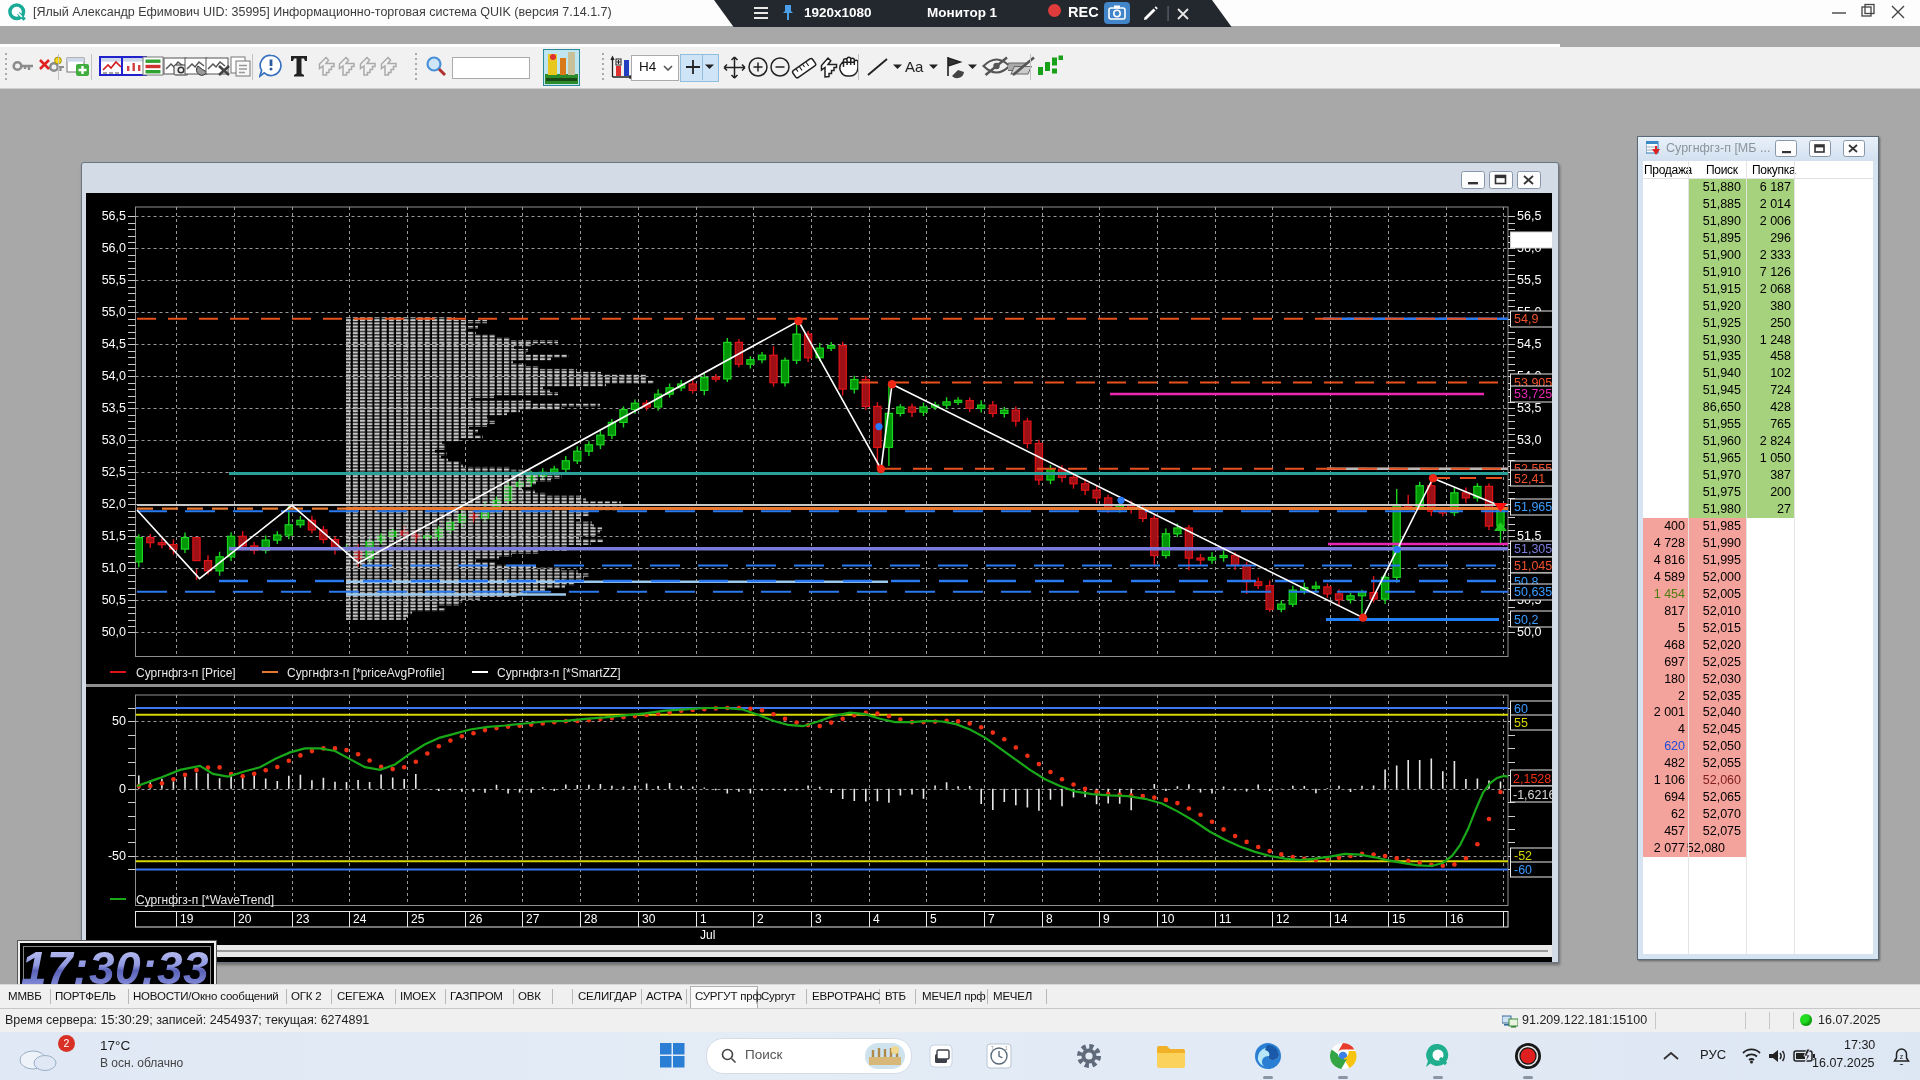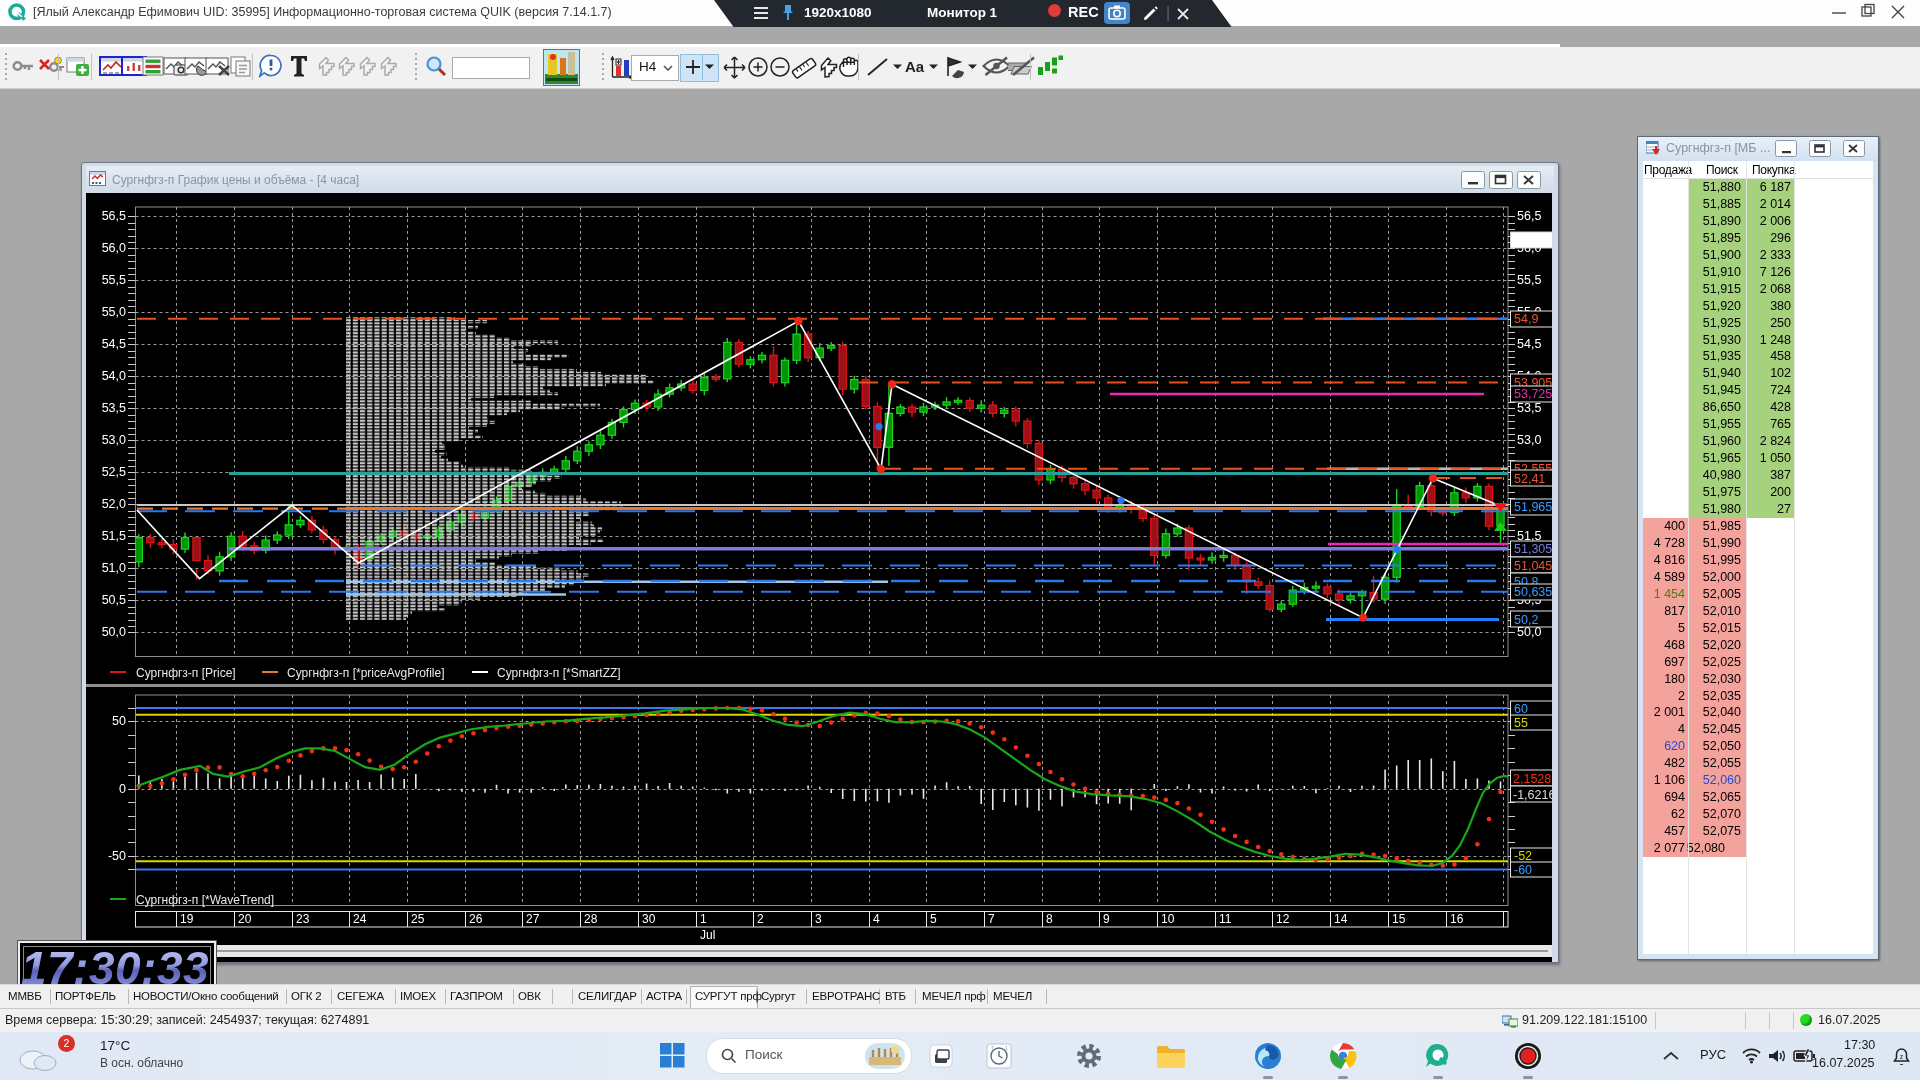--- a/index.html
+++ b/index.html
@@ -189,21 +189,21 @@
     <svg width="25" height="26" viewBox="0 0 25 26" style="position:absolute;left:838px;top:7px">
       <path d="M5.5 13 v-6.5 a1.8 1.8 0 0 1 3.6 0 v4.5 m0 -6 a1.8 1.8 0 0 1 3.6 0 v6 m0 -5 a1.8 1.8 0 0 1 3.6 0 v5 m0 -3 a1.8 1.8 0 0 1 3.6 0 v6 a8 8 0 0 1 -8 8 h-1 a8 8 0 0 1 -6.4 -13.8z" fill="#fff" stroke="#222" stroke-width="1.5"></path>
     </svg>
     <div style="position:absolute;left:858px;top:7px;width:1px;height:26px;background:#c2c2c2"></div>
     <svg width="24" height="22" viewBox="0 0 24 22" style="position:absolute;left:866px;top:9px">
       <path d="M2 19 L21 3" stroke="#222" stroke-width="1.8"></path>
     </svg>
     <svg width="11" height="8" viewBox="0 0 11 8" style="position:absolute;left:892px;top:16px">
       <path d="M1 1.5 l4.5 4.5 4.5 -4.5z" fill="#222"></path>
     </svg>
-    <span style="position:absolute;left:905px;top:11px;font-size:15px;font-weight:bold;color:#222">Aa</span>
+    <span style="position:absolute;left:905px;top:11px;font-size:15px;font-weight:normal;color:#222">Aa</span>
     <svg width="11" height="8" viewBox="0 0 11 8" style="position:absolute;left:928px;top:16px">
       <path d="M1 1.5 l4.5 4.5 4.5 -4.5z" fill="#222"></path>
     </svg>
     <svg width="24" height="24" viewBox="0 0 24 24" style="position:absolute;left:944px;top:8px">
       <path d="M4 2 v19 m0 -18 l12 4 -12 4" fill="#333" stroke="#222" stroke-width="1.6"></path>
       <path d="M8 21 a7 7 0 0 0 12 -4 l-6 -2 z" fill="#444"></path>
     </svg>
     <svg width="11" height="8" viewBox="0 0 11 8" style="position:absolute;left:967px;top:16px">
       <path d="M1 1.5 l4.5 4.5 4.5 -4.5z" fill="#222"></path>
     </svg>
@@ -220,29 +220,20 @@
     <div style="position:absolute;left:1030px;top:7px;width:1px;height:26px;background:#c2c2c2"></div>
     <svg width="27" height="27" viewBox="0 0 27 27" style="position:absolute;left:1036px;top:7px">
       <rect x="2" y="13" width="5" height="8" fill="#18a018"></rect>
       <rect x="9" y="8" width="5" height="9" fill="#18a018"></rect>
       <rect x="16" y="3.5" width="5" height="8" fill="#18a018"></rect>
       <rect x="16" y="14.5" width="5" height="5" fill="#18a018"></rect>
       <rect x="22.5" y="1.5" width="4.5" height="4.5" fill="#18a018"></rect>
     </svg>
   </div>
 <div style="position:absolute;left:81px;top:162px;width:1476px;height:799px;background:#d2dbe6;border:1px solid #6a7684;border-radius:3px 3px 0 0;box-shadow:1px 2px 3px rgba(0,0,0,.35)">
-    <div style="position:absolute;left:4px;top:3px;width:1468px;height:28px;background:linear-gradient(#e6edf5,#cfdae7)">
-      <svg width="17" height="15" viewBox="0 0 17 15" style="position:absolute;left:3px;top:5px">
-        <rect x="0.5" y="0.5" width="16" height="14" fill="#fff" stroke="#777"></rect>
-        <rect x="1" y="1" width="15" height="3" fill="#cdd8ea"></rect>
-        <path d="M3 8 l3 -3 2.5 2.5 3 -3.5 2.5 2" stroke="#d02020" stroke-width="1.3" fill="none"></path>
-        <path d="M3 12 h2 m1.5 0 h2 m1.5 0 h2" stroke="#3a5a9a" stroke-width="1.8"></path>
-      </svg>
-      <span style="position:absolute;left:26px;top:7px;font-size:12px;color:#8a949e">Сургнфгз-п График цены и объёма - [4 часа]</span>
-    </div>
     <svg width="26" height="18" viewBox="0 0 24 18" style="position:absolute;left:1378px;top:8px">
       <rect x="0.5" y="0.5" width="23" height="17" rx="2" fill="#fdfdfd" stroke="#8898a8"></rect>
       <rect x="7" y="11" width="10" height="2.4" fill="#333"></rect>
     </svg>
     <svg width="26" height="18" viewBox="0 0 24 18" style="position:absolute;left:1406px;top:8px">
       <rect x="0.5" y="0.5" width="23" height="17" rx="2" fill="#fdfdfd" stroke="#8898a8"></rect>
       <rect x="6.5" y="4.5" width="10" height="8" fill="none" stroke="#333" stroke-width="1.6"></rect>
       <rect x="6.5" y="4.5" width="10" height="2.6" fill="#333"></rect>
     </svg>
     <svg width="26" height="18" viewBox="0 0 24 18" style="position:absolute;left:1434px;top:8px">
@@ -1319,21 +1310,21 @@
       <span style="position:absolute;right:132px;top:222px;font-size:12.5px;color:#000">51,945</span>
       <span style="position:absolute;right:82px;top:222px;font-size:12.5px;color:#000">724</span>
       <span style="position:absolute;right:132px;top:239px;font-size:12.5px;color:#000">86,650</span>
       <span style="position:absolute;right:82px;top:239px;font-size:12.5px;color:#000">428</span>
       <span style="position:absolute;right:132px;top:256px;font-size:12.5px;color:#000">51,955</span>
       <span style="position:absolute;right:82px;top:256px;font-size:12.5px;color:#000">765</span>
       <span style="position:absolute;right:132px;top:273px;font-size:12.5px;color:#000">51,960</span>
       <span style="position:absolute;right:82px;top:273px;font-size:12.5px;color:#000">2 824</span>
       <span style="position:absolute;right:132px;top:290px;font-size:12.5px;color:#000">51,965</span>
       <span style="position:absolute;right:82px;top:290px;font-size:12.5px;color:#000">1 050</span>
-      <span style="position:absolute;right:132px;top:307px;font-size:12.5px;color:#000">40,980</span>
+      <span style="position:absolute;right:132px;top:307px;font-size:12.5px;color:#000">51,970</span>
       <span style="position:absolute;right:82px;top:307px;font-size:12.5px;color:#000">387</span>
       <span style="position:absolute;right:132px;top:324px;font-size:12.5px;color:#000">51,975</span>
       <span style="position:absolute;right:82px;top:324px;font-size:12.5px;color:#000">200</span>
       <span style="position:absolute;right:132px;top:341px;font-size:12.5px;color:#000">51,980</span>
       <span style="position:absolute;right:82px;top:341px;font-size:12.5px;color:#000">27</span>
       <span style="position:absolute;right:188px;top:358px;font-size:12.5px;color:#000">400</span>
       <span style="position:absolute;right:132px;top:358px;font-size:12.5px;color:#000">51,985</span>
       <span style="position:absolute;right:188px;top:375px;font-size:12.5px;color:#000">4 728</span>
       <span style="position:absolute;right:132px;top:375px;font-size:12.5px;color:#000">51,990</span>
       <span style="position:absolute;right:188px;top:392px;font-size:12.5px;color:#000">4 816</span>
@@ -1356,21 +1347,21 @@
       <span style="position:absolute;right:132px;top:528px;font-size:12.5px;color:#000">52,035</span>
       <span style="position:absolute;right:188px;top:544px;font-size:12.5px;color:#000">2 001</span>
       <span style="position:absolute;right:132px;top:544px;font-size:12.5px;color:#000">52,040</span>
       <span style="position:absolute;right:188px;top:561px;font-size:12.5px;color:#000">4</span>
       <span style="position:absolute;right:132px;top:561px;font-size:12.5px;color:#000">52,045</span>
       <span style="position:absolute;right:188px;top:578px;font-size:12.5px;color:#1d4ed8">620</span>
       <span style="position:absolute;right:132px;top:578px;font-size:12.5px;color:#000">52,050</span>
       <span style="position:absolute;right:188px;top:595px;font-size:12.5px;color:#000">482</span>
       <span style="position:absolute;right:132px;top:595px;font-size:12.5px;color:#000">52,055</span>
       <span style="position:absolute;right:188px;top:612px;font-size:12.5px;color:#000">1 106</span>
-      <span style="position:absolute;right:132px;top:612px;font-size:12.5px;color:#1d4ed8">52,060</span>
+      <span style="position:absolute;right:132px;top:612px;font-size:12.5px;color:#7f1d1d">52,060</span>
       <span style="position:absolute;right:188px;top:629px;font-size:12.5px;color:#000">694</span>
       <span style="position:absolute;right:132px;top:629px;font-size:12.5px;color:#000">52,065</span>
       <span style="position:absolute;right:188px;top:646px;font-size:12.5px;color:#000">62</span>
       <span style="position:absolute;right:132px;top:646px;font-size:12.5px;color:#000">52,070</span>
       <span style="position:absolute;right:188px;top:663px;font-size:12.5px;color:#000">457</span>
       <span style="position:absolute;right:132px;top:663px;font-size:12.5px;color:#000">52,075</span>
       <span style="position:absolute;right:188px;top:680px;font-size:12.5px;color:#000">2 077</span>
       <span style="position:absolute;right:148px;top:680px;font-size:12.5px;color:#000">52,080</span>
       <div style="position:absolute;left:45px;top:0;width:1px;height:793px;background:#e4e4e4"></div>
       <div style="position:absolute;left:103px;top:0;width:1px;height:793px;background:#e4e4e4"></div>

